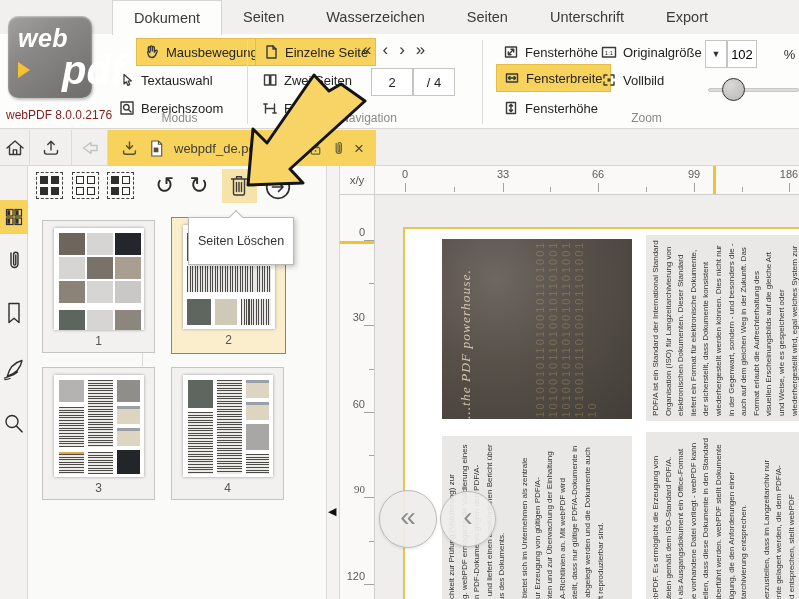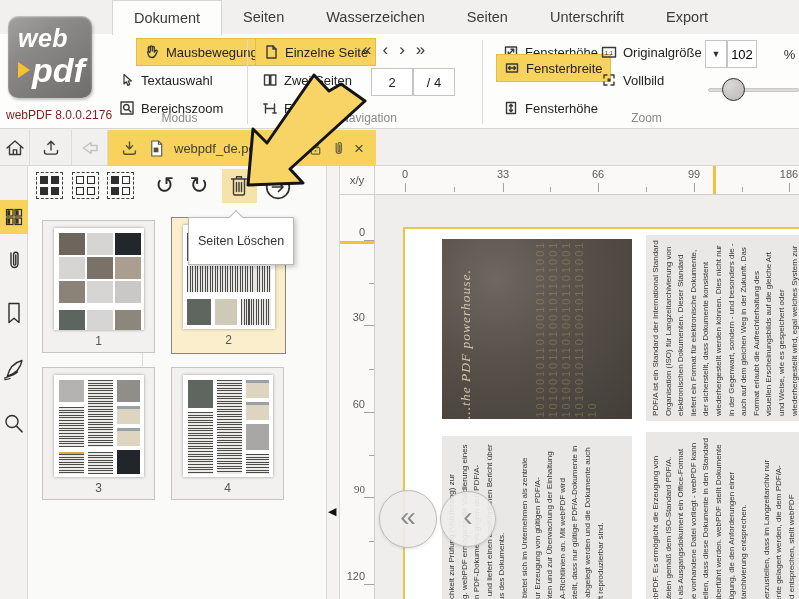--- a/index.html
+++ b/index.html
@@ -14,21 +14,21 @@
   .ribbon-body{ position:absolute; left:0; top:34px; width:799px; height:95px;
     background:#fdfdfc; border-bottom:1px solid #d8d7d5; }
   .logo{ position:absolute; left:8px; top:16px; width:84px; height:82px; border-radius:10px;
     background:linear-gradient(145deg,#a3a1a0 0%,#8b8988 35%,#6f6d6c 100%);
     box-shadow:inset 0 1px 2px rgba(255,255,255,.5), 1px 2px 3px rgba(0,0,0,.25);
     padding:8px 0 0 10px; }
   .logo .web{ color:#fff; font-style:italic; font-weight:bold; font-size:25px; letter-spacing:.5px; }
   .logo .pdfrow{ display:flex; align-items:center; margin-top:2px; }
   .logo .tri{ width:0; height:0; border-top:8px solid transparent; border-bottom:8px solid transparent;
     border-left:12px solid #f7c230; margin-right:2px; }
-  .logo .pdf{ color:#fff; font-style:italic; font-weight:bold; font-size:34px; line-height:30px; }
+  .logo .pdf{ color:#fff; font-style:italic; font-weight:bold; font-size:40px; line-height:30px;margin-left:30px; }
   .version{ position:absolute; left:6px; top:108px; font-size:12px; color:#7f1d1d; }
 
   .tabs{ position:absolute; left:112px; top:0; height:34px; display:flex; }
   .rtab{ padding:0 21px; height:34px; display:flex; align-items:center;
     font-size:14.5px; color:#3a3a3a; white-space:nowrap; }
   .rtab.active{ background:#fdfdfc; border:1px solid #d6d5d3; border-bottom:none; height:35px; }
 
   .rbtn{ position:absolute; display:flex; align-items:center; gap:6px; height:28px;
     padding:0 7px; font-size:13px; color:#232323; white-space:nowrap; }
   .rbtn.active{ background:#f7d35e; border:1px solid #e5bd45; }
@@ -215,21 +215,21 @@
   <div class="vdiv" style="left:482px; top:40px; height:84px;"></div>
   <div class="grouplabel" style="left:255px; width:227px;">Navigation</div>
 
   <div class="rbtn" style="left:496px; top:38px;">
     <svg class="icon16" width="16" height="16" viewBox="0 0 16 16">
       <rect class="i" x="2.5" y="3" width="11" height="10"></rect>
       <path class="i" d="M5.3 10.7 L10.7 5.3 M5.3 8 v2.7 h2.7 M10.7 8 V5.3 H8"></path>
     </svg>
     <span>Fensterhöhe</span>
   </div>
-  <div class="rbtn active" style="left:496px; top:54px;">
+  <div class="rbtn active" style="left:496px; top:64px;">
     <svg class="icon16" width="16" height="16" viewBox="0 0 16 16">
       <rect class="i" x="2.5" y="4" width="11" height="8"></rect>
       <path class="i" d="M4.3 8 h7.4 M4.3 8 l1.6-1.6 M4.3 8 l1.6 1.6 M11.7 8 l-1.6-1.6 M11.7 8 l-1.6 1.6"></path>
     </svg>
     <span>Fensterbreite</span>
   </div>
   <div class="rbtn" style="left:496px; top:94px;">
     <svg class="icon16" width="16" height="16" viewBox="0 0 16 16">
       <rect class="i" x="3.5" y="2.5" width="9" height="11"></rect>
       <path class="i" d="M8 4.3 v7.4 M8 4.3 l-1.6 1.6 M8 4.3 l1.6 1.6 M8 11.7 l-1.6-1.6 M8 11.7 l1.6-1.6"></path>

